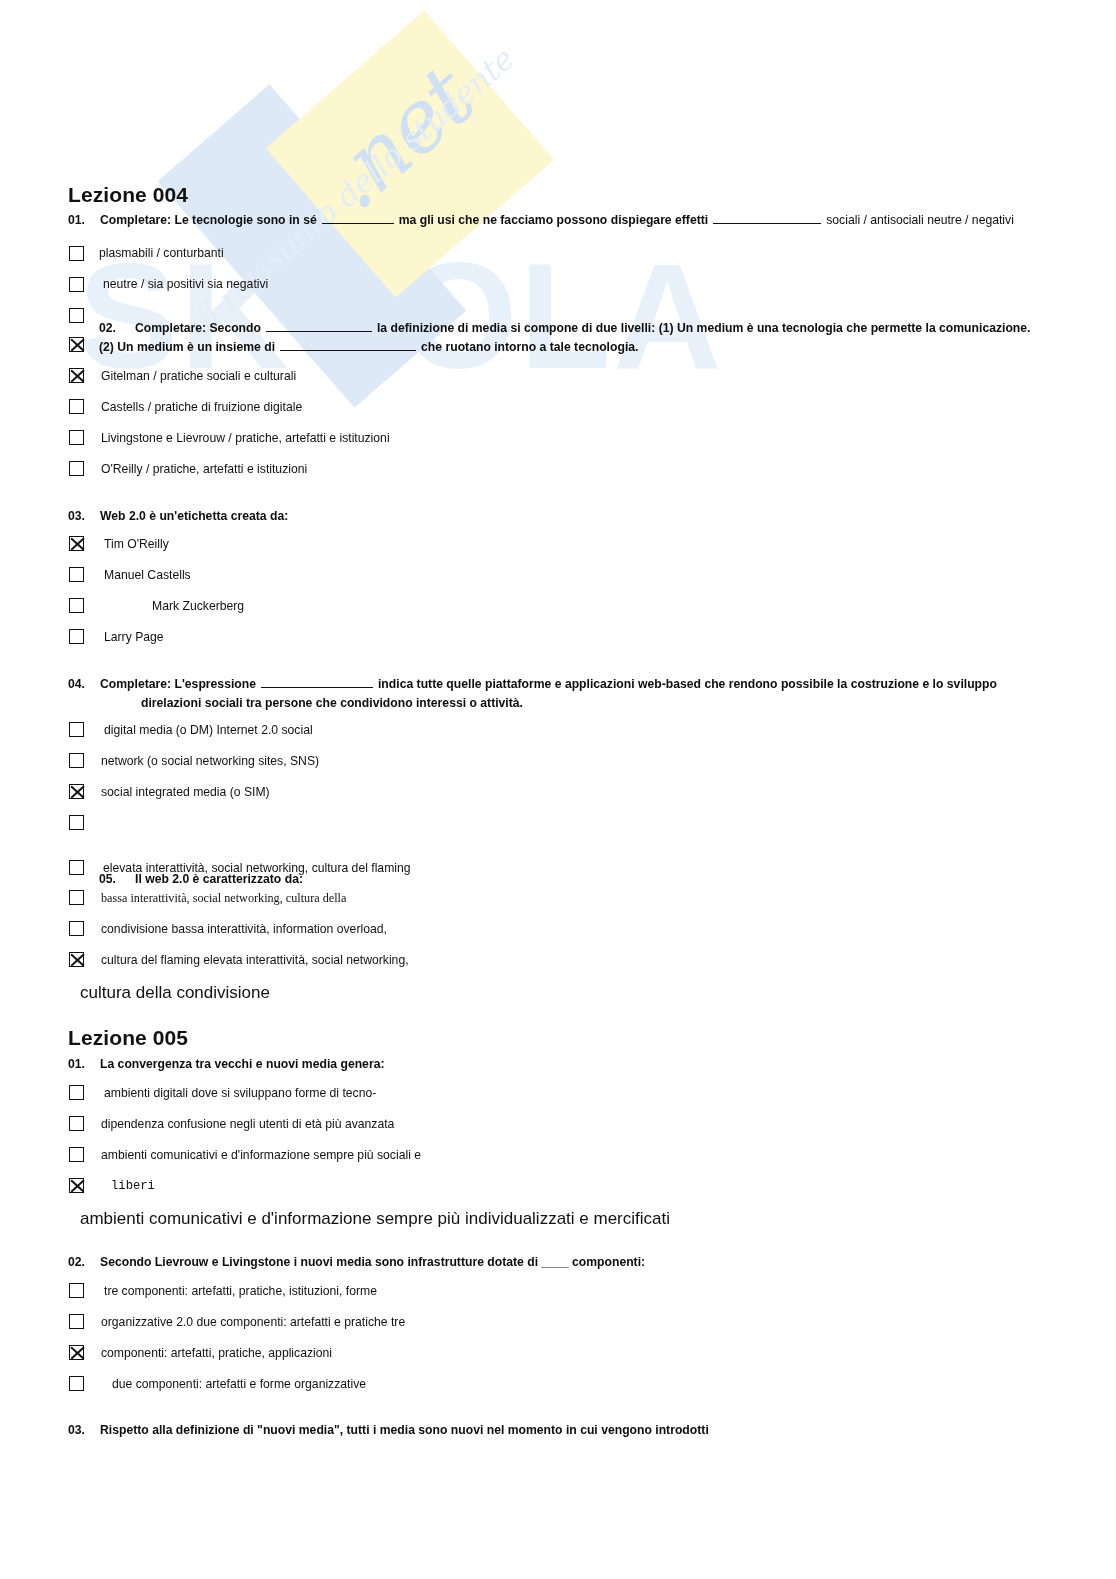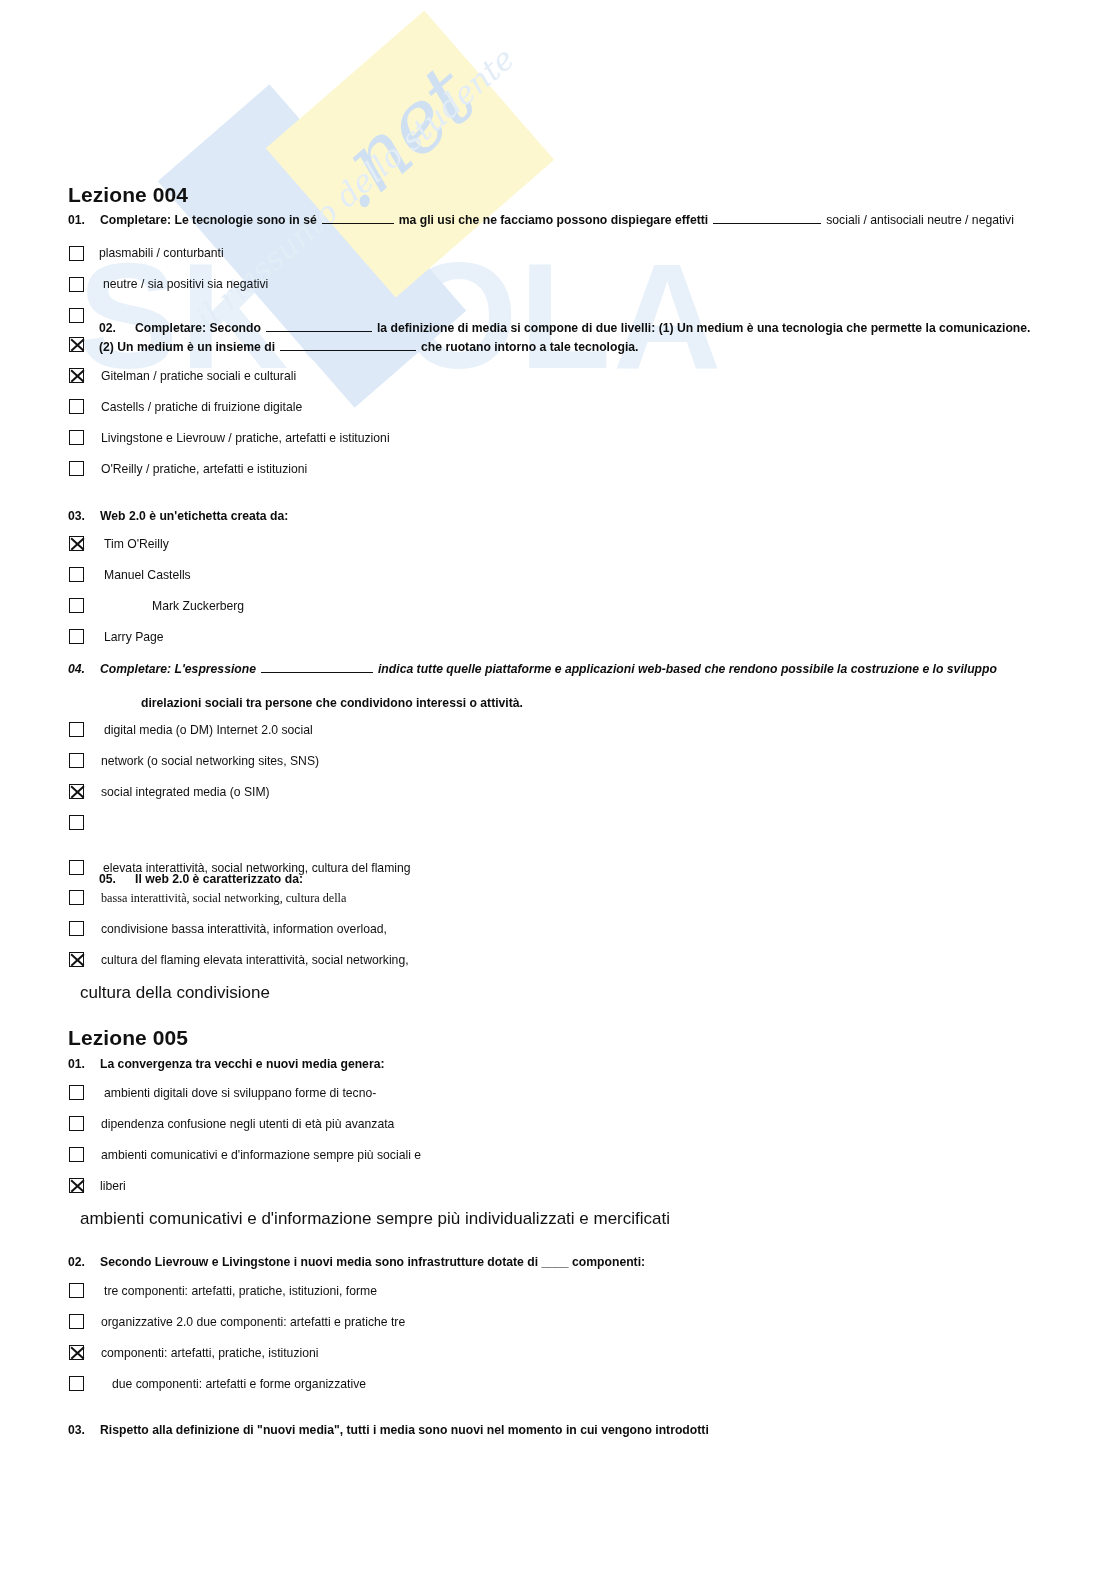--- a/index.html
+++ b/index.html
@@ -197,21 +197,21 @@
 
   <div class="cbox" style="left:69px; top:567px;"></div>
   <div class="opt" style="left:104px; top:567px;">Manuel Castells</div>
 
   <div class="cbox" style="left:69px; top:598px;"></div>
   <div class="opt" style="left:116px; top:598px;margin-left:36px;">Mark Zuckerberg</div>
 
   <div class="cbox" style="left:69px; top:629px;"></div>
   <div class="opt" style="left:104px; top:629px;">Larry Page</div>
 
-  <div class="qline" style="left:68px; top:660px;font-style:italic;">
+  <div class="qline" style="left:68px; top:675px;">
     <span class="qnum" style="width:32px;">04.</span><span>Completare: L'espressione</span><span class="blank" style="width:112px; margin:0 5px;"></span><span>indica tutte quelle piattaforme e applicazioni web-based che rendono possibile la costruzione e lo sviluppo</span>
   </div>
   <div class="qline" style="left:100px; top:694px;margin-left:41px;">
     <span>direlazioni sociali tra persone che condividono interessi o attività.</span>
   </div>
 
   <div class="cbox" style="left:69px; top:722px;"></div>
   <div class="opt" style="left:104px; top:722px;">digital media (o DM)  Internet 2.0  social</div>
 
   <div class="cbox" style="left:69px; top:753px;"></div>
@@ -249,36 +249,36 @@
   <div class="cbox" style="left:69px; top:1085px;"></div>
   <div class="opt" style="left:104px; top:1085px;">ambienti digitali dove si sviluppano forme di tecno-</div>
 
   <div class="cbox" style="left:69px; top:1116px;"></div>
   <div class="opt" style="left:101px; top:1116px;">dipendenza  confusione negli utenti di età più avanzata</div>
 
   <div class="cbox" style="left:69px; top:1147px;"></div>
   <div class="opt" style="left:101px; top:1147px;text-align:center;">ambienti comunicativi e d'informazione sempre più sociali e</div>
 
   <div class="cbox checked" style="left:69px; top:1178px;"></div>
-  <div class="opt" style="left:100px; top:1178px;">liberi</div>
+  <div class="opt" style="left:111px; top:1178px;font-family:Liberation Mono, monospace;">liberi</div>
 
   <div class="plain" style="left:80px; top:1209px;">ambienti comunicativi e d'informazione sempre più individualizzati e mercificati</div>
 
   <div class="qline" style="left:68px; top:1253px;">
     <span class="qnum" style="width:32px;">02.</span><span>Secondo Lievrouw e Livingstone i nuovi media sono infrastrutture dotate di ____ componenti:</span>
   </div>
 
   <div class="cbox" style="left:69px; top:1283px;"></div>
   <div class="opt" style="left:104px; top:1283px;">tre componenti: artefatti, pratiche, istituzioni, forme</div>
 
   <div class="cbox" style="left:69px; top:1314px;"></div>
   <div class="opt" style="left:101px; top:1314px;">organizzative 2.0  due componenti: artefatti e pratiche  tre</div>
 
   <div class="cbox checked" style="left:69px; top:1345px;"></div>
-  <div class="opt" style="left:101px; top:1345px;">componenti: artefatti, pratiche, istituzioni</div>
+  <div class="opt" style="left:101px; top:1345px;">componenti: artefatti, pratiche, applicazioni</div>
 
   <div class="cbox" style="left:69px; top:1376px;"></div>
   <div class="opt" style="left:112px; top:1376px;text-align:right;">due componenti: artefatti e forme organizzative</div>
 
   <div class="qline" style="left:68px; top:1421px;">
     <span class="qnum" style="width:32px;">03.</span><span>Rispetto alla definizione di "nuovi media", tutti i media sono nuovi nel momento in cui vengono introdotti</span>
   </div>
 
 </div>
 

